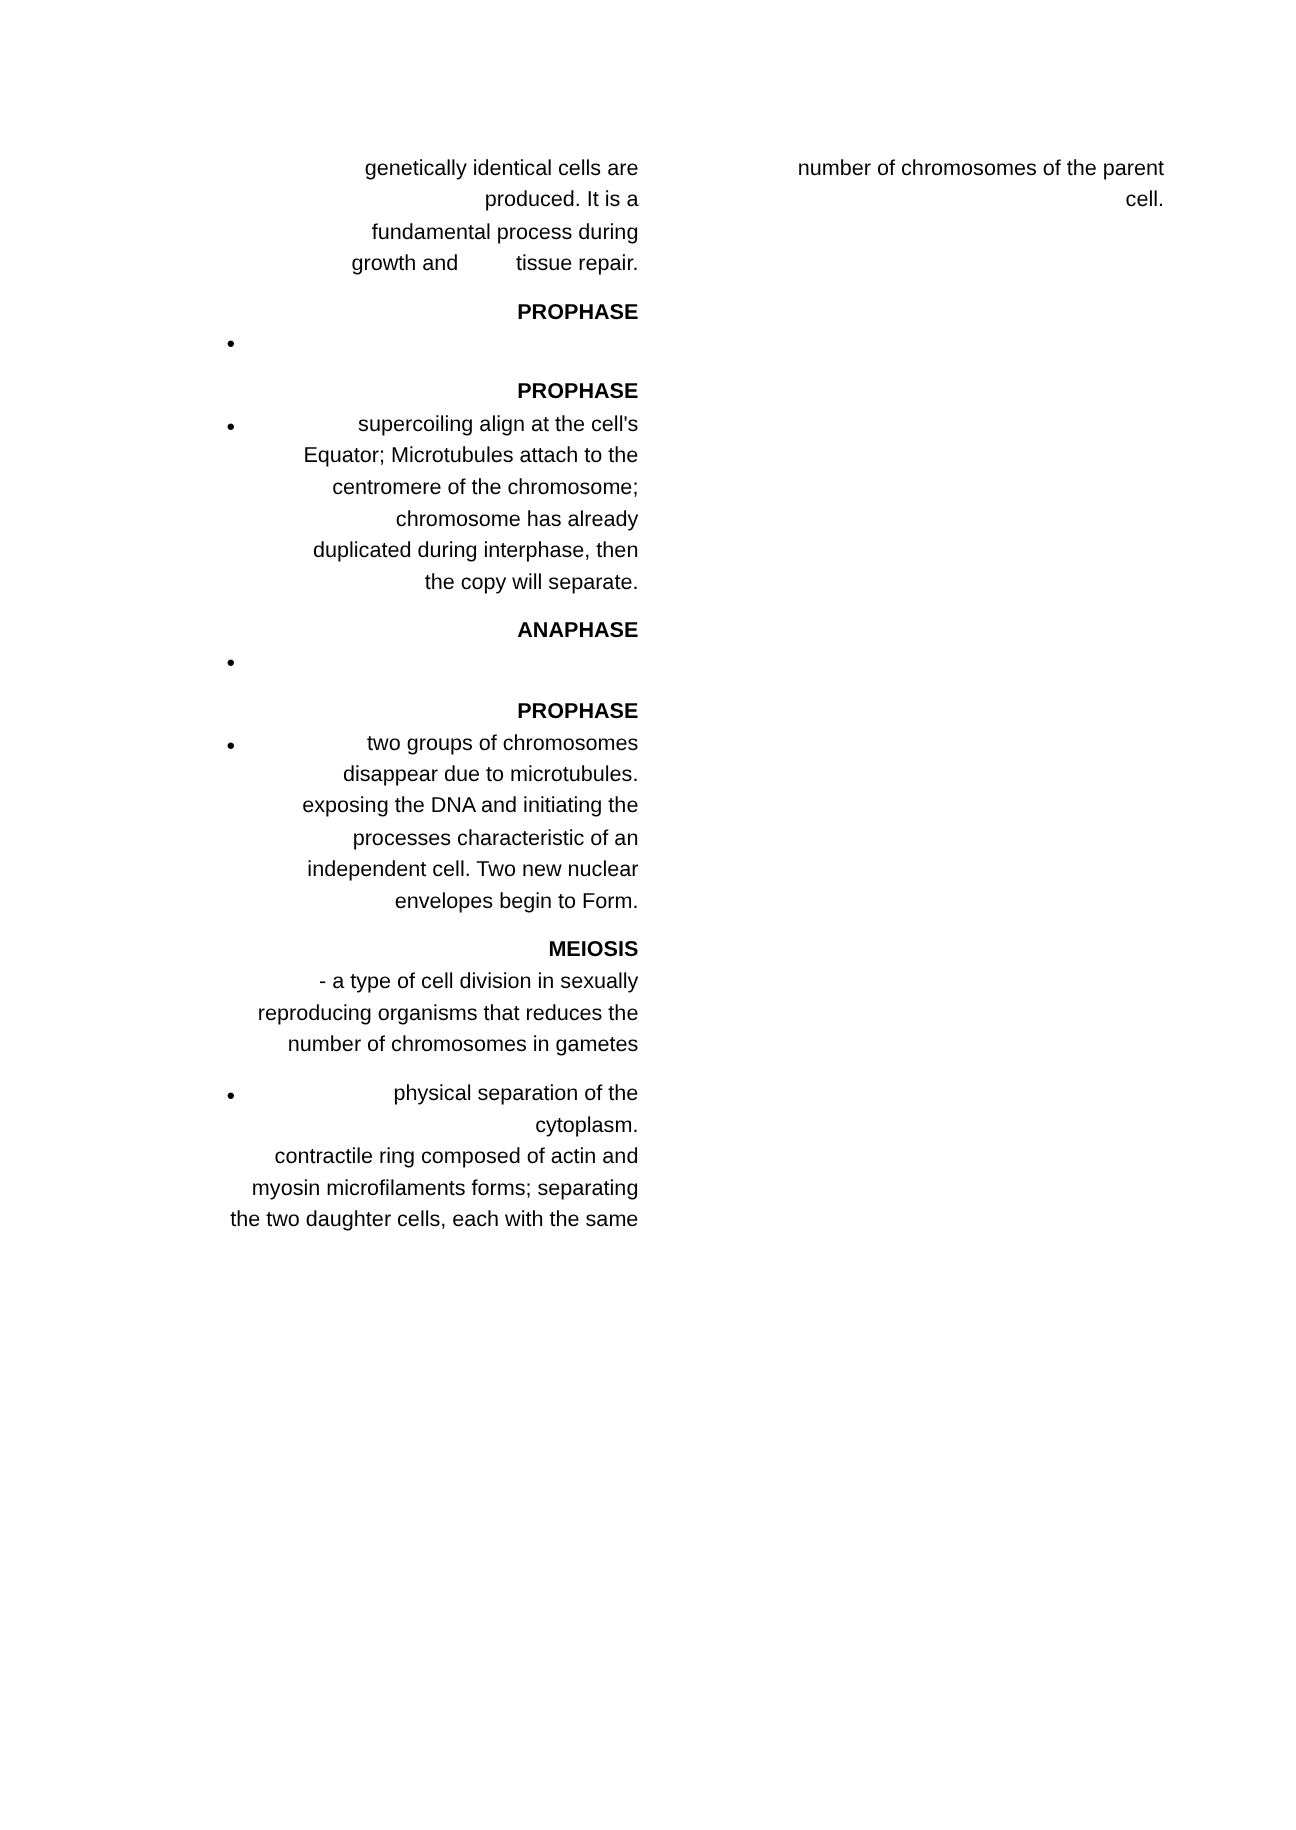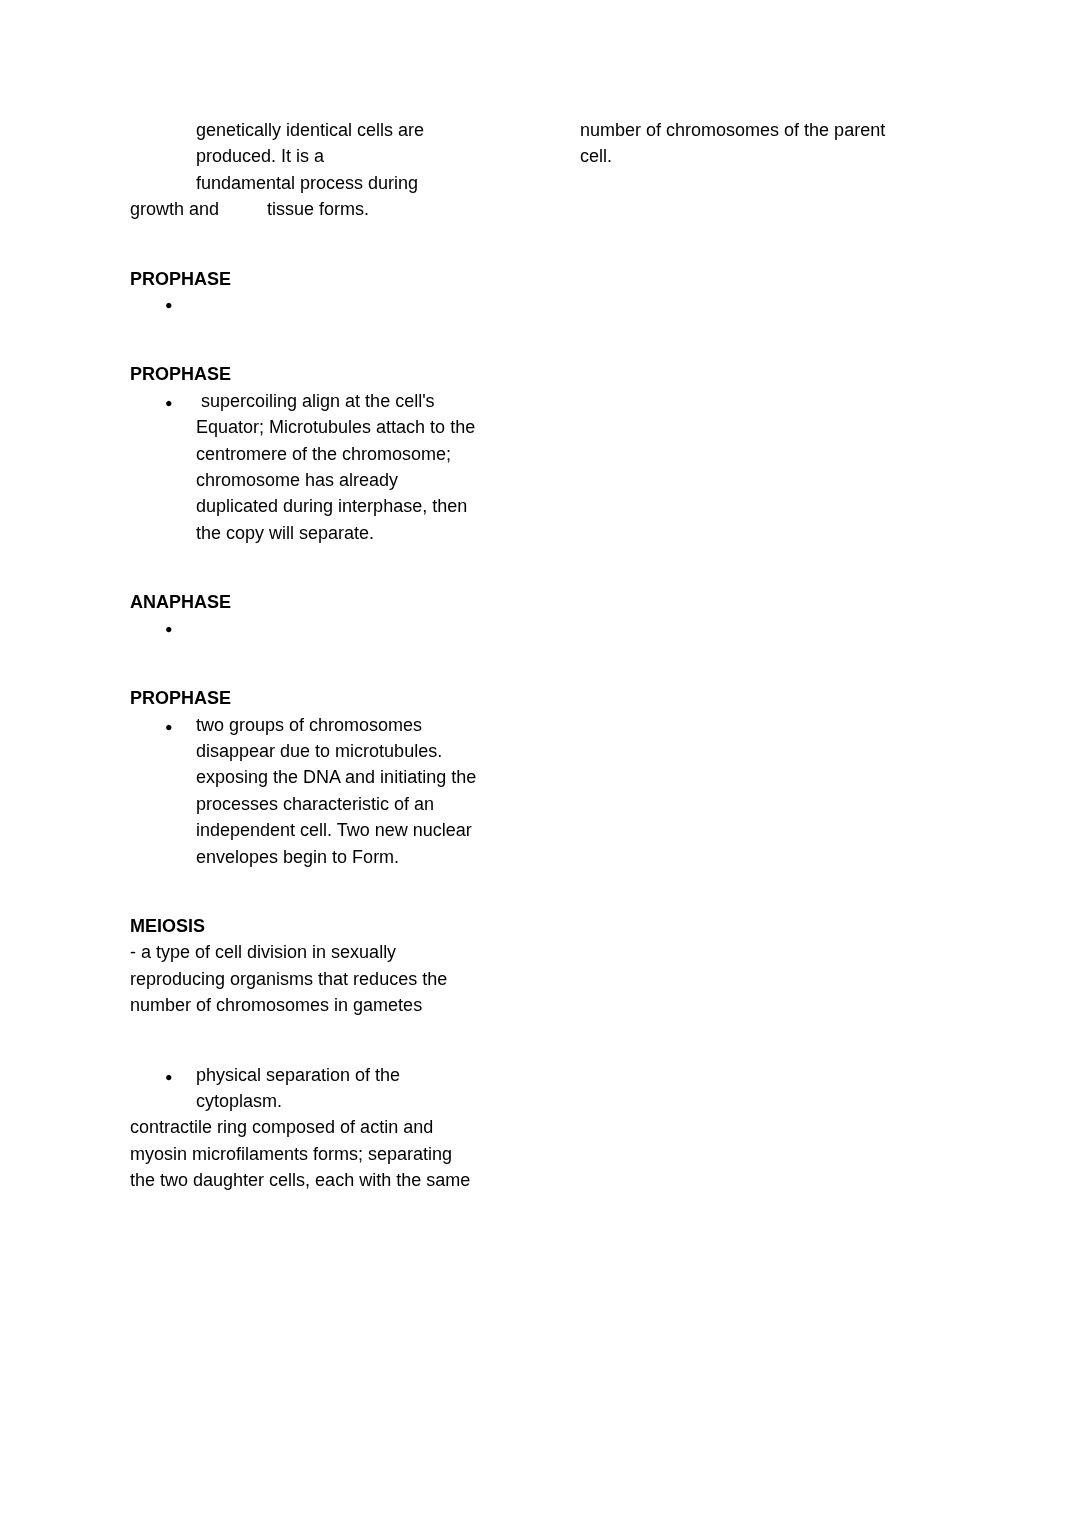--- a/index.html
+++ b/index.html
@@ -8,28 +8,28 @@
     width: 1080px;
     height: 1525px;
     position: relative;
     overflow: hidden;
     font-family: "Liberation Sans", "DejaVu Sans", sans-serif;
     font-size: 18px;
     line-height: 26.4px;
     color: #000000;
   }
   .page { position: absolute; inset: 0; background: #ffffff; }
-  .col { position: absolute; top: 117px; }
+  .col { position: absolute; top: 127px; text-align: right; }
   .col-left  { left: 130px; width: 402px; }
-  .col-right { left: 570px; width: 400px; margin-left: 10px; }
+  .col-right { left: 570px; width: 400px; }
 
   .intro-indent { margin-left: 66px; white-space: pre-wrap; }
   .intro-tail .tail-second { margin-left: 43px; }
 
-  .sec { margin-top: 43px; }
+  .sec { margin-top: 14px; }
   .heading { font-weight: 700; }
 
   .bullet-row { display: flex; align-items: baseline; }
   .bullet-marker {
     flex: none;
     width: 31px;
     margin-left: 35px;
     font-size: 12.5px;
   }
   .bullet-text { flex: 1; white-space: pre-wrap; }
@@ -42,21 +42,21 @@
 <div class="page">
 
   <div class="col col-left">
 
     <div class="intro">
       <div class="intro-indent">genetically identical cells are
 produced. It is a
 fundamental process during</div>
       <div class="intro-tail">
         <span class="tail-first">growth and</span>
-        <span class="tail-second">tissue forms.</span>
+        <span class="tail-second">tissue repair.</span>
       </div>
     </div>
 
     <section class="sec">
       <div class="heading">PROPHASE</div>
       <div class="bullet-row">
         <span class="bullet-marker">●</span>
       </div>
     </section>
 

